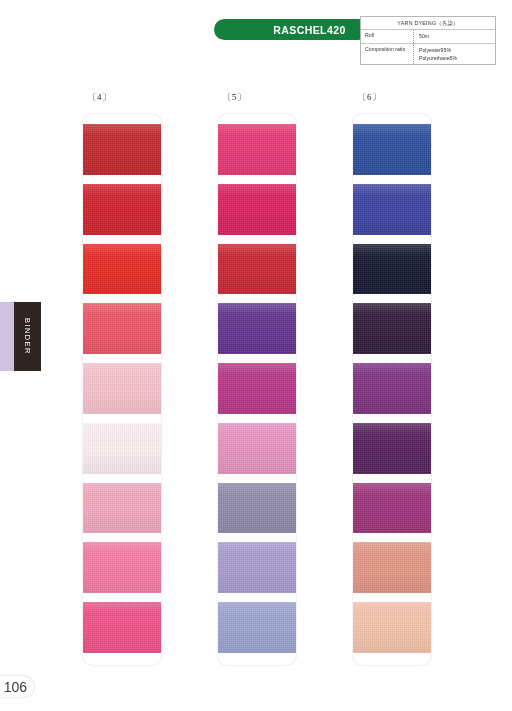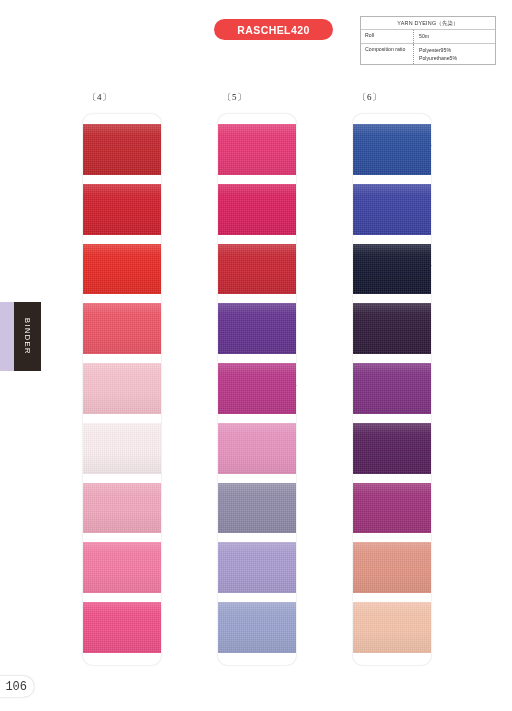--- a/index.html
+++ b/index.html
@@ -15,25 +15,26 @@
     overflow: hidden;
   }
 
   
   #title-pill {
     position: absolute;
     left: 214px;
     top: 19px;
     width: 119px;
     height: 21px;
-    background: #ef4444;
+    background: #15803d;
     border-radius: 11px;
     display: flex;
     align-items: center;
     justify-content: center;
+    padding-left: 36px;
   }
   #title-pill .txt {
     color: #ffffff;
     font-size: 10.5px;
     font-weight: bold;
     letter-spacing: 0.4px;
     font-family: "Liberation Sans", sans-serif;
   }
 
   
@@ -174,23 +175,23 @@
     background: #ffffff;
     border-radius: 11px;
     box-shadow: 0 0 2px rgba(0,0,0,0.28);
     display: flex;
     align-items: center;
     justify-content: flex-end;
     box-sizing: border-box;
     padding-right: 7px;
   }
   #page-tab .pnum {
-    font-size: 12px;
+    font-size: 14px;
     color: #3a3a3a;
-    font-family: Liberation Mono, monospace;
+    font-family: Liberation Sans, sans-serif;
   }
 </style>
 </head>
 <body>
 
 <div id="title-pill">
   <span class="txt">RASCHEL420</span>
 </div>
 
 <div id="spec-table">

